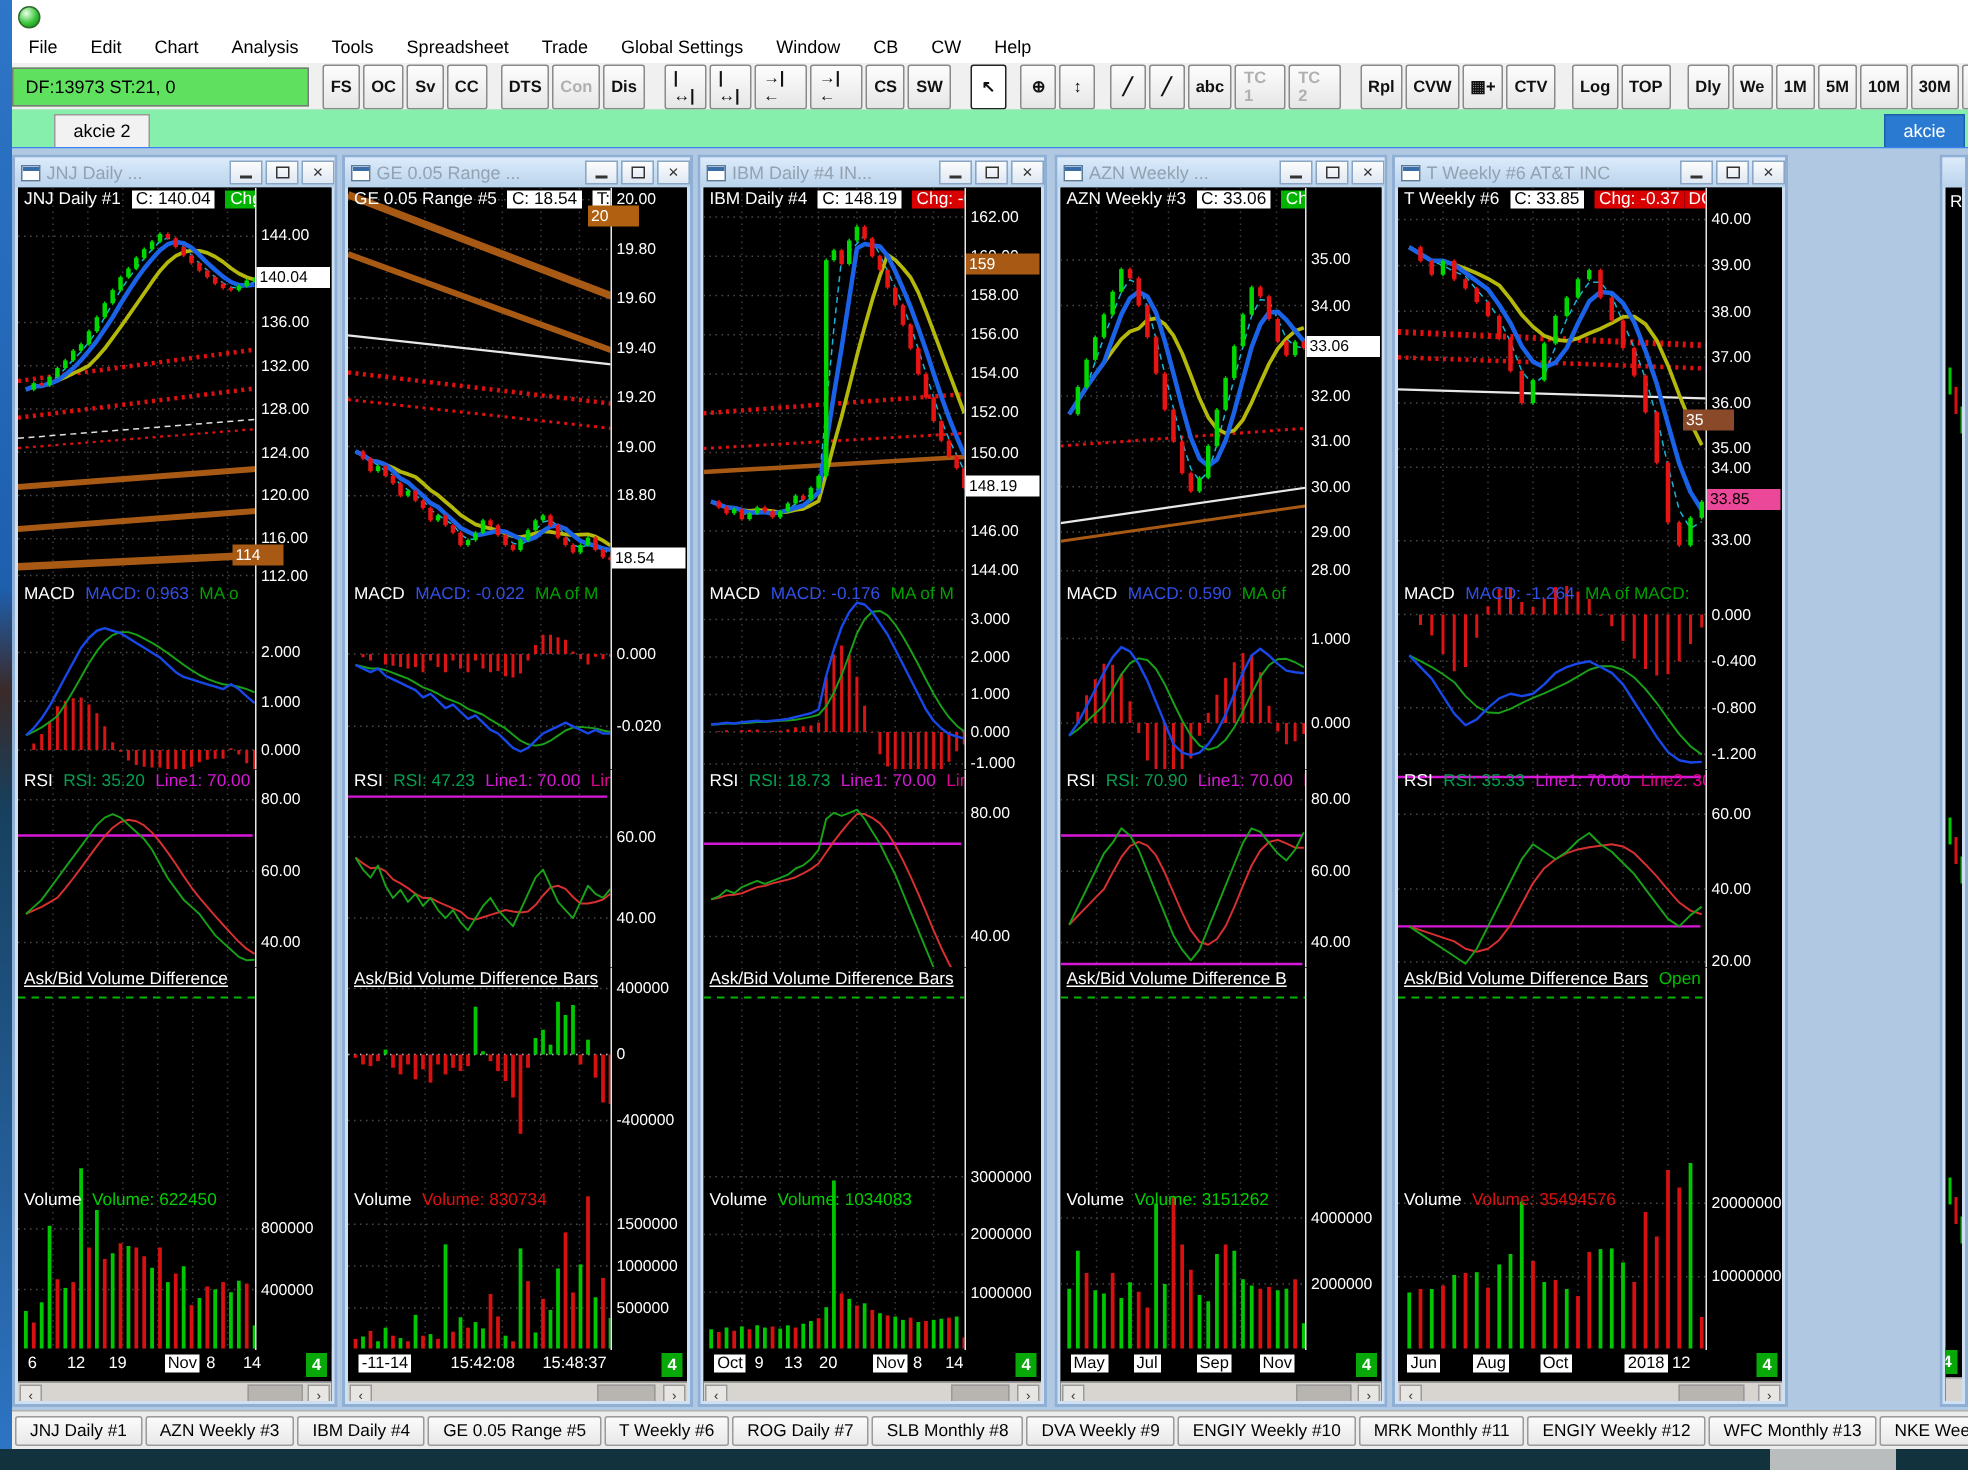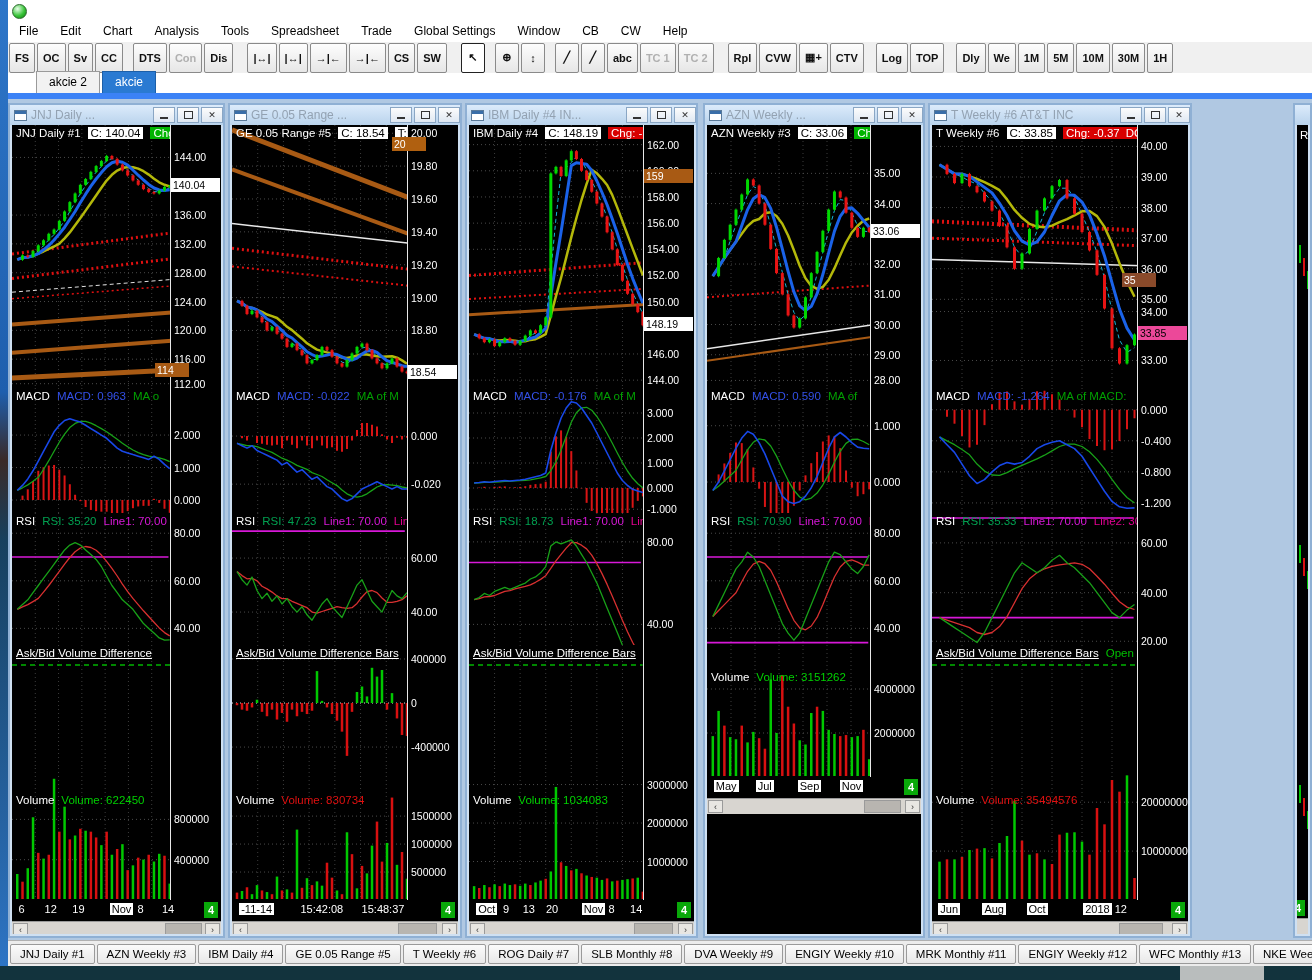--- a/index.html
+++ b/index.html
@@ -16,22 +16,22 @@
   #toolbar{position:absolute;left:8px;top:42px;width:1304px;height:31px;background:#f0f0f0;
     border-bottom:1px solid #c8c8c8;display:flex;align-items:center;}
   #status-box{height:24px;min-width:180px;margin-right:8px;display:flex;align-items:center;
     padding:0 8px;font-size:12px;color:#000;border:1px solid #7a7a7a;}
   .tb-btn{height:30px;min-width:24px;padding:0 5px;margin:0 1px;display:flex;align-items:center;justify-content:center;
     font-size:11px;font-weight:bold;color:#111;background:linear-gradient(#fdfdfd,#e6e6e6);
     border:1px solid #8a8a8a;border-radius:2px;box-sizing:border-box;}
   .tb-btn.disabled{color:#b0b0b0;}
   .tb-btn.pressed{background:#ffffff;border:1px solid #222;}
   .tb-gap{display:inline-block;height:1px;}
-  #tabrow{position:absolute;left:8px;top:73px;width:1304px;height:26px;background:#ffffff;
-    border-bottom:6px solid #3b82f6;display:flex;align-items:flex-end;padding-left:28px;box-sizing:border-box;}
+  #tabrow{position:absolute;left:8px;top:73px;width:1304px;height:26px;background:#86efac;
+    border-bottom:1px solid #3b82f6;display:flex;align-items:flex-end;padding-left:28px;box-sizing:border-box;justify-content:space-between;}
   .cb-tab{font-size:12px;padding:3px 12px 4px;margin-right:2px;border:1px solid #9a9a9a;border-bottom:none;
     background:#f2f2f2;color:#000;}
   .cb-tab.active{background:#2a7ad2;color:#fff;border-color:#1c5fa8;}
   #mdi{position:absolute;left:8px;top:99px;width:1304px;height:841px;background:#b0c8e2;}
   .cwin{position:absolute;top:4px;height:835px;background:#cfe0f2;border:2px solid #8fb0d4;box-sizing:border-box;}
   .cwin-title{height:20px;background:linear-gradient(#dcebfb,#b9d3ec);display:flex;align-items:center;
     font-size:12px;color:#93a2b2;overflow:hidden;white-space:nowrap;}
   .cwin-icon{width:11px;height:9px;margin:0 4px;background:#fff;border:1px solid #5a7a9a;
     box-shadow:inset 0 3px 0 #3a6ea8;flex:0 0 auto;}
   .cwin-btns{margin-left:auto;display:flex;flex:0 0 auto;}
@@ -84,20 +84,21 @@
       <span class="menu-item">Spreadsheet</span>
       <span class="menu-item">Trade</span>
       <span class="menu-item">Global Settings</span>
       <span class="menu-item">Window</span>
       <span class="menu-item">CB</span>
       <span class="menu-item">CW</span>
       <span class="menu-item">Help</span>
     </div>
 
   <div id="toolbar">
+    <div id="status-box" style="background: rgb(95, 224, 95);">DF:13973  ST:21, 0</div>
     <div id="tb-buttons" style="display:flex;align-items:center;">
         <div class="tb-btn">FS</div>
         <div class="tb-btn">OC</div>
         <div class="tb-btn">Sv</div>
         <div class="tb-btn">CC</div>
         <span class="tb-gap" style="width: 8px;"></span>
         <div class="tb-btn">DTS</div>
         <div class="tb-btn disabled">Con</div>
         <div class="tb-btn">Dis</div>
         <span class="tb-gap" style="width: 12px;"></span>
@@ -1170,20 +1171,33 @@
               <polyline points="5.8,103.5 11.6,97.5 17.4,91.6 23.2,85.6 29.0,79.7 34.8,68.7 40.6,58.3 46.3,51.1 52.1,48.3 57.9,50.7 63.7,57.3 69.5,68.7 75.3,82.1 81.1,95.4 86.9,107.3 92.7,114.9 98.5,116.8 104.3,113.0 110.1,104.4 115.9,91.6 121.7,77.3 127.4,64.0 133.2,54.0 139.0,48.3 144.8,46.9 150.6,49.2 156.4,52.1 162.2,52.1" fill="none" stroke="#d83030" stroke-width="1.3" stroke-linejoin="round"></polyline>
               <polyline points="5.8,103.5 11.6,91.6 17.4,79.7 23.2,67.8 29.0,55.9 34.8,48.8 40.6,39.2 46.3,44.0 52.1,53.5 57.9,67.8 63.7,82.1 69.5,96.3 75.3,110.6 81.1,120.1 86.9,127.2 92.7,120.1 98.5,105.8 104.3,91.6 110.1,77.3 115.9,63.0 121.7,48.8 127.4,39.2 133.2,41.6 139.0,48.8 144.8,55.9 150.6,60.6 156.4,53.5 162.2,41.9" fill="none" stroke="#18a018" stroke-width="1.3" stroke-linejoin="round"></polyline>
             </svg>
             <div class="plabels"><span style="color: rgb(255, 255, 255);">RSI</span><span style="color: rgb(0, 160, 80);">RSI: 70.90</span><span style="color: rgb(216, 24, 216);">Line1: 70.00</span><span style="color: rgb(224, 0, 144);">L</span></div>
             <div class="scalecol">
               <span class="tick" style="top: 14.2162px;">80.00</span>
               <span class="tick" style="top: 61.7838px;">60.00</span>
               <span class="tick" style="top: 109.351px;">40.00</span>
             </div>
           </div>
+          <div class="panel" style="height: 123px;">
+            <svg width="168" height="123" style="position: absolute; left: 0px; top: 0px;">
+              <line x1="24" y1="0" x2="24" y2="123" stroke="#3c3c3c" stroke-width="1" stroke-dasharray="1 3"></line>
+              <line x1="48" y1="0" x2="48" y2="123" stroke="#3c3c3c" stroke-width="1" stroke-dasharray="1 3"></line>
+              <line x1="72" y1="0" x2="72" y2="123" stroke="#3c3c3c" stroke-width="1" stroke-dasharray="1 3"></line>
+              <line x1="96" y1="0" x2="96" y2="123" stroke="#3c3c3c" stroke-width="1" stroke-dasharray="1 3"></line>
+              <line x1="120" y1="0" x2="120" y2="123" stroke="#3c3c3c" stroke-width="1" stroke-dasharray="1 3"></line>
+              <line x1="144" y1="0" x2="144" y2="123" stroke="#3c3c3c" stroke-width="1" stroke-dasharray="1 3"></line>
+              <line x1="0" y1="20" x2="162.96" y2="20" stroke="#00b400" stroke-width="1.4" stroke-dasharray="5 4"></line>
+            </svg>
+            <div class="plabels"><span style="color: rgb(255, 255, 255); text-decoration: underline;">Ask/Bid Volume Difference B</span></div>
+            <div class="scalecol"></div>
+          </div>
           <div class="panel" style="height: 132px;">
             <svg width="168" height="132" style="position: absolute; left: 0px; top: 0px;">
               <line x1="24" y1="0" x2="24" y2="132" stroke="#3c3c3c" stroke-width="1" stroke-dasharray="1 3"></line>
               <line x1="48" y1="0" x2="48" y2="132" stroke="#3c3c3c" stroke-width="1" stroke-dasharray="1 3"></line>
               <line x1="72" y1="0" x2="72" y2="132" stroke="#3c3c3c" stroke-width="1" stroke-dasharray="1 3"></line>
               <line x1="96" y1="0" x2="96" y2="132" stroke="#3c3c3c" stroke-width="1" stroke-dasharray="1 3"></line>
               <line x1="120" y1="0" x2="120" y2="132" stroke="#3c3c3c" stroke-width="1" stroke-dasharray="1 3"></line>
               <line x1="144" y1="0" x2="144" y2="132" stroke="#3c3c3c" stroke-width="1" stroke-dasharray="1 3"></line>
               <line x1="0" y1="44" x2="168" y2="44" stroke="#4a4a4a" stroke-width="1" stroke-dasharray="1 3"></line>
               <line x1="0" y1="88" x2="168" y2="88" stroke="#4a4a4a" stroke-width="1" stroke-dasharray="1 3"></line>

